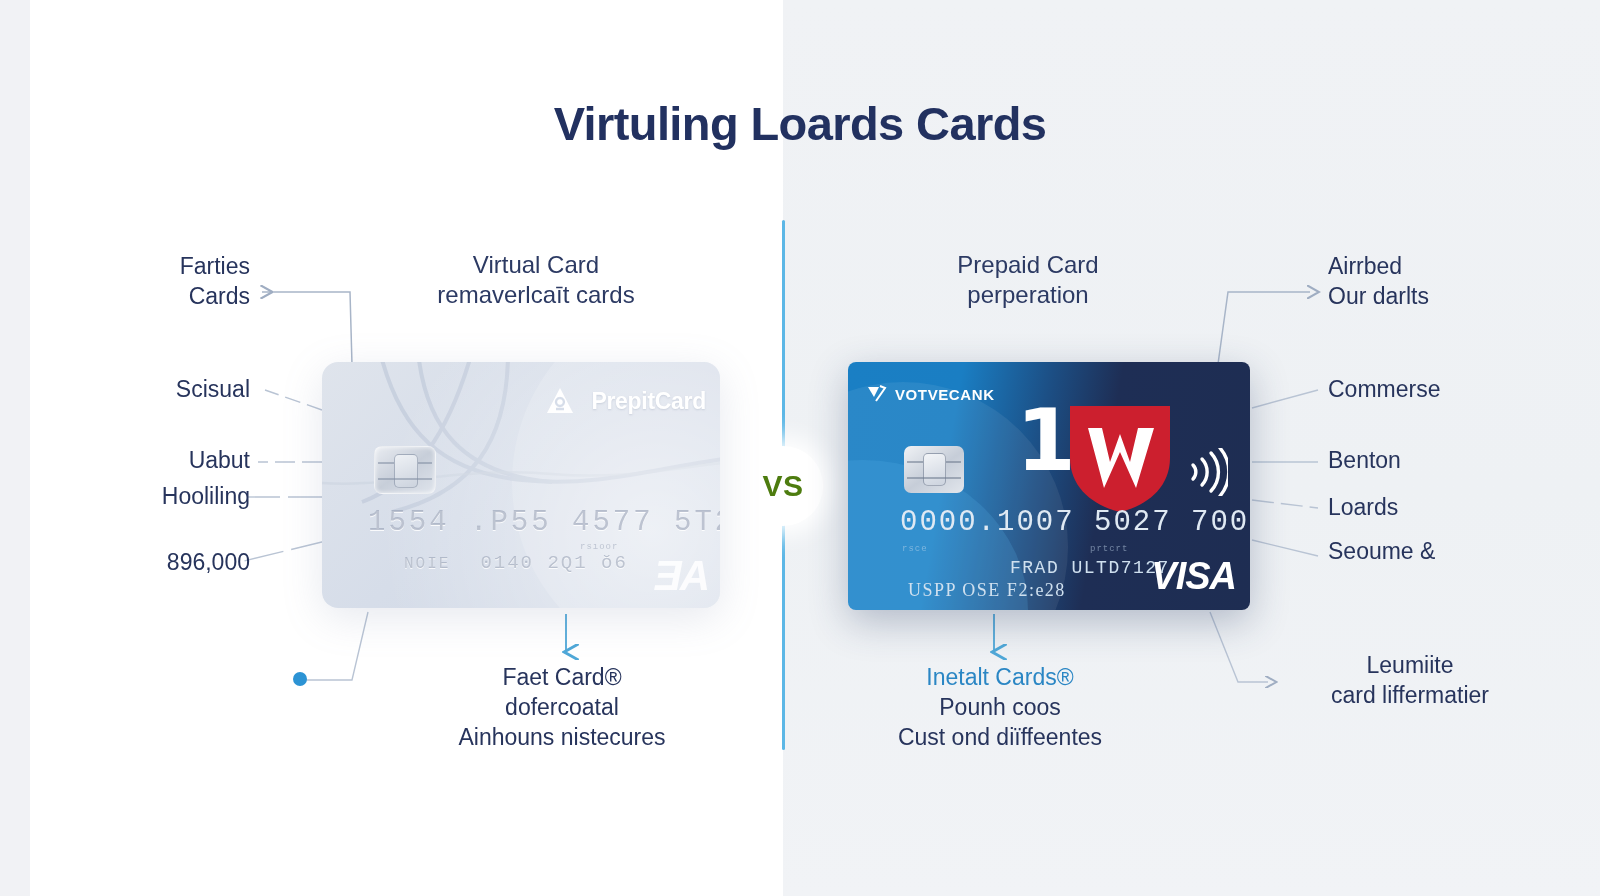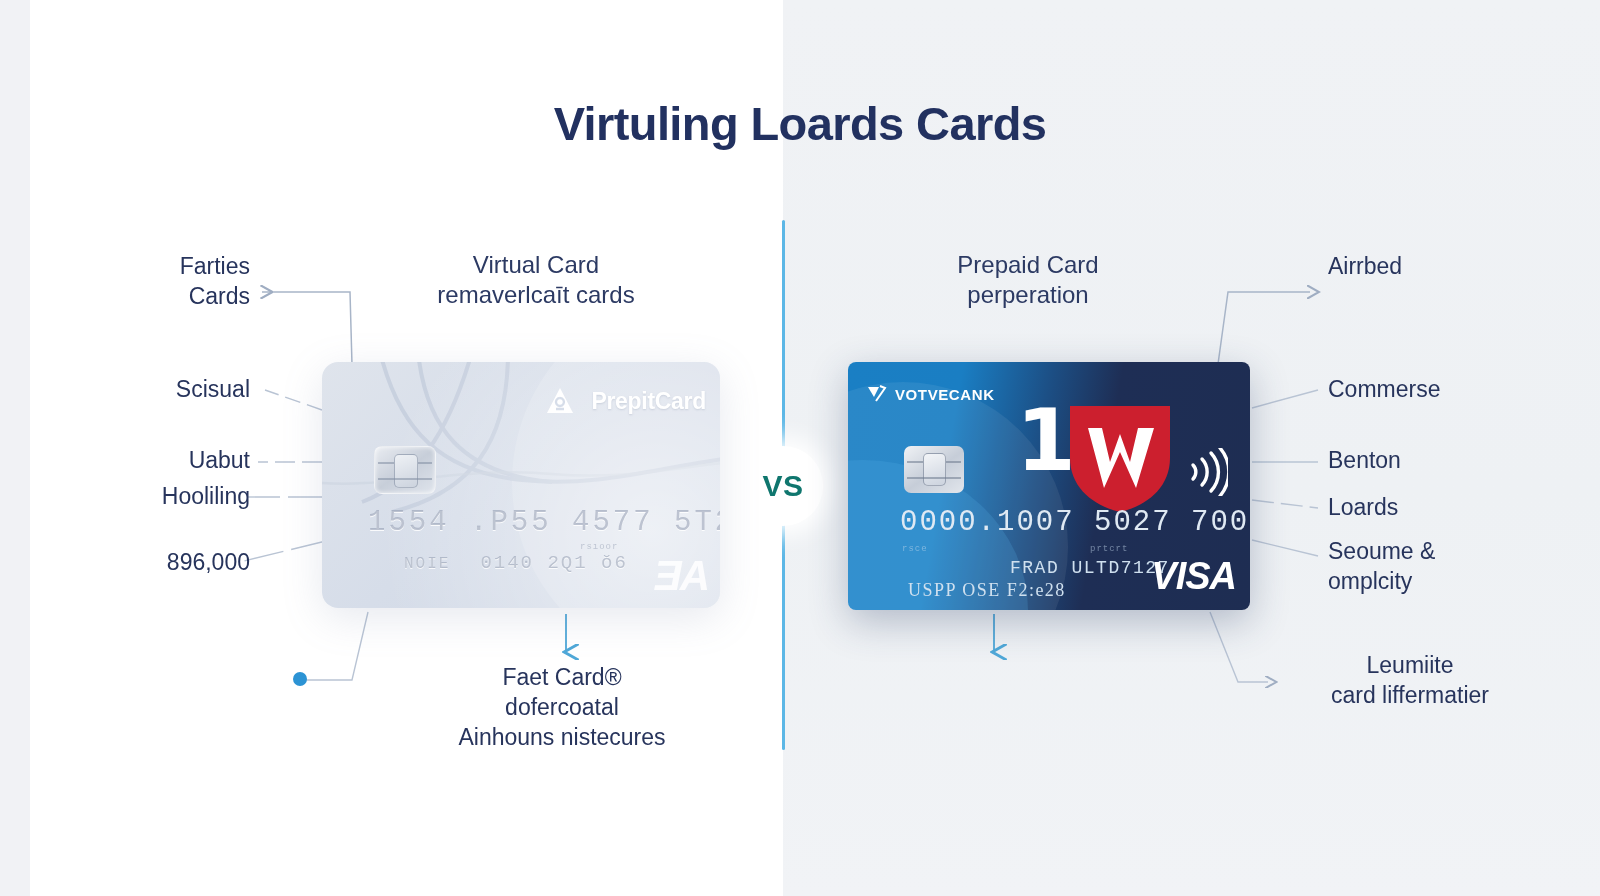--- a/index.html
+++ b/index.html
@@ -63,21 +63,21 @@
     left: 743px; top: 446px;
     width: 80px; height: 80px;
     border-radius: 50%;
     background: #ffffff;
     box-shadow: 0 0 22px 10px rgba(255,255,255,0.95);
     display: flex;
     align-items: center;
     justify-content: center;
     font-size: 30px;
     font-weight: 700;
-    color: #0f766e;
+    color: #4d7c0f;
     letter-spacing: 0.5px;
   }
 
   
   .card-heading {
     position: absolute;
     text-align: center;
     width: 340px;
     color: #2c3a63;
     font-size: 24px;
@@ -428,27 +428,27 @@
     <div>Farties</div>
     <div>Cards</div>
   </div>
   <div class="label l lbl-scisual">Scisual</div>
   <div class="label l lbl-uabut">Uabut</div>
   <div class="label l lbl-hooliling">Hooliling</div>
   <div class="label l lbl-896">896,000</div>
 
   <div class="label r lbl-airrbed">
     <div>Airrbed</div>
+    <div>Our darlts</div>
   </div>
   <div class="label r lbl-commerse">Commerse</div>
   <div class="label r lbl-benton">Benton</div>
   <div class="label r lbl-loards">Loards</div>
   <div class="label r lbl-seoume">
     <div>Seoume &amp;</div>
-    <div>omplcity</div>
   </div>
   <div class="label lbl-leumiite">
     <div>Leumiite</div>
     <div>card liffermatier</div>
   </div>
 
   <div class="card-left">
     <div class="bigcircle"></div>
     <svg class="lc-swoosh" viewBox="0 0 398 246">
       <g fill="none" stroke="#c2cbdb" stroke-width="4" opacity="0.75">
@@ -522,14 +522,19 @@
     <div class="rc-holder">FRAD ULTD7127</div>
     <div class="rc-exp">USPP OSE F2:e28</div>
     <div class="rc-visa">VISA</div>
   </div>
 
   <div class="caption cap-left">
     <div class="lead">Faet Card®</div>
     <div>dofercoatal</div>
     <div>Ainhouns nistecures</div>
   </div>
+  <div class="caption cap-right">
+    <div class="lead">Inetalt Cards®</div>
+    <div>Pounh coos</div>
+    <div>Cust ond diïffeentes</div>
+  </div>
 
 </div>
 
 </body></html>

